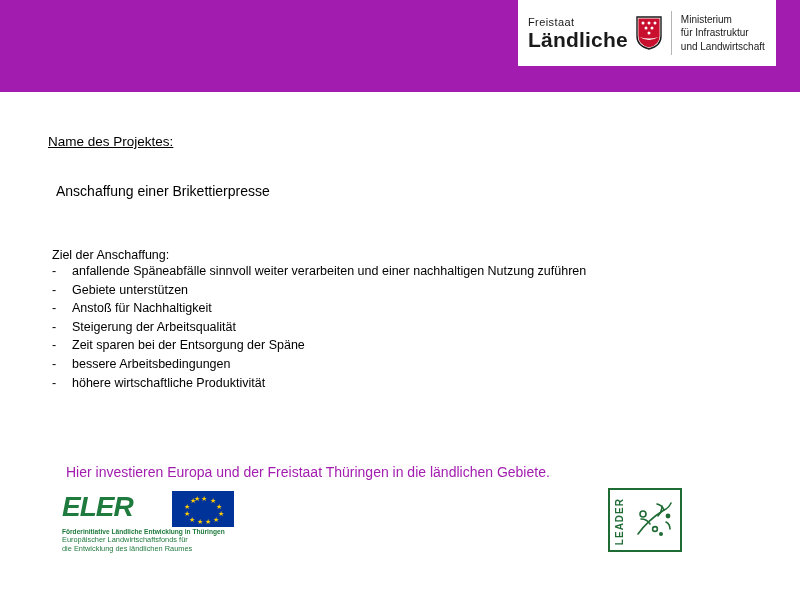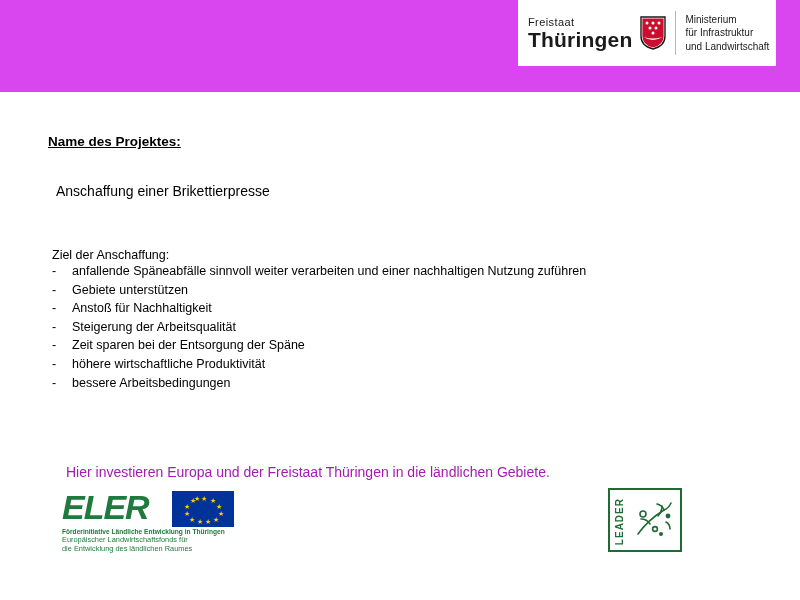--- a/index.html
+++ b/index.html
@@ -14,21 +14,21 @@
     overflow: hidden;
     position: relative;
   }
 
   
   .header-band {
     position: absolute;
     left: 0; top: 0;
     width: 800px;
     height: 92px;
-    background: #d946ef;
+    background: #a21caf;
   }
   .logo-box {
     position: absolute;
     left: 518px;
     top: 0px;
     width: 258px;
     height: 66px;
     background: #ffffff;
     display: flex;
     align-items: center;
@@ -79,21 +79,21 @@
     position: absolute;
     left: 0;
     top: 92px;
     width: 800px;
   }
   .project-title-label {
     position: absolute;
     left: 48px;
     top: 42px;
     font-size: 13.5px;
-    font-weight: bold;
+    font-weight: normal;
     color: #000;
     text-decoration: underline;
   }
   .project-name {
     position: absolute;
     left: 56px;
     top: 91px;
     font-size: 14px;
     color: #000;
   }
@@ -134,21 +134,21 @@
   
   .eler-logo {
     position: absolute;
     left: 62px;
     top: 398px;
     width: 176px;
     height: 60px;
   }
   .eler-word {
     font-family: "Liberation Sans", sans-serif;
-    font-size: 34px;
+    font-size: 28px;
     font-weight: bold;
     font-style: italic;
     color: #1f7a3d;
     letter-spacing: -1px;
     line-height: 34px;
     position: absolute;
     left: 0;
     top: 0;
   }
   .eu-flag {
@@ -214,21 +214,21 @@
   }
 </style>
 </head>
 <body>
 
 <div class="header-band">
   <div class="logo-box">
     <div class="logo-left">
       <div class="logo-text">
         <div class="logo-freistaat">Freistaat</div>
-        <div class="logo-thueringen">Thüringen</div>
+        <div class="logo-thueringen">Ländliche</div>
       </div>
       <div class="crest">
         <svg width="26" height="34" viewBox="0 0 26 34">
           <path d="M1 1 H25 V20 Q25 30 13 33 Q1 30 1 20 Z" fill="#ffffff" stroke="#1a1a1a" stroke-width="1.4"></path>
           <path d="M2.4 2.4 H23.6 V20 Q23.6 29 13 31.6 Q2.4 29 2.4 20 Z" fill="#c8102e"></path>
           <g fill="#ffffff">
             <circle cx="7" cy="7" r="1.5"></circle>
               <circle cx="13" cy="7" r="1.5"></circle>
               <circle cx="19" cy="7" r="1.5"></circle>
             <circle cx="10" cy="12" r="1.5"></circle>
@@ -255,22 +255,22 @@
   <div class="project-name">Anschaffung einer Brikettierpresse</div>
 
   <div class="goal-label">Ziel der Anschaffung:</div>
 
   <ul class="bullets">
     <li><span class="dash">-</span><span>anfallende Späneabfälle sinnvoll weiter verarbeiten und einer nachhaltigen Nutzung zuführen</span></li>
     <li><span class="dash">-</span><span>Gebiete unterstützen</span></li>
     <li><span class="dash">-</span><span>Anstoß für Nachhaltigkeit</span></li>
     <li><span class="dash">-</span><span>Steigerung der Arbeitsqualität</span></li>
     <li><span class="dash">-</span><span>Zeit sparen bei der Entsorgung der Späne</span></li>
+    <li><span class="dash">-</span><span>bessere Arbeitsbedingungen</span></li>
     <li><span class="dash">-</span><span>höhere wirtschaftliche Produktivität</span></li>
-    <li><span class="dash">-</span><span>bessere Arbeitsbedingungen</span></li>
   </ul>
 
   <div class="invest-line">Hier investieren Europa und der Freistaat Thüringen in die ländlichen Gebiete.</div>
 
   <div class="eler-logo">
     <div class="eler-word">ELER</div>
     <div class="eu-flag">
       <span class="star" style="left:29px; top:4px;">★</span>
       <span class="star" style="left:38px; top:6px;">★</span>
       <span class="star" style="left:44px; top:12px;">★</span>

